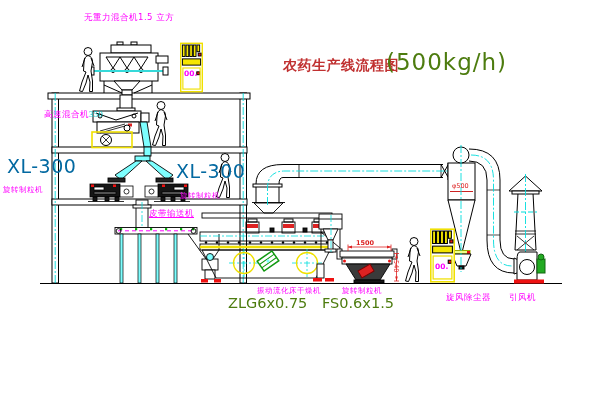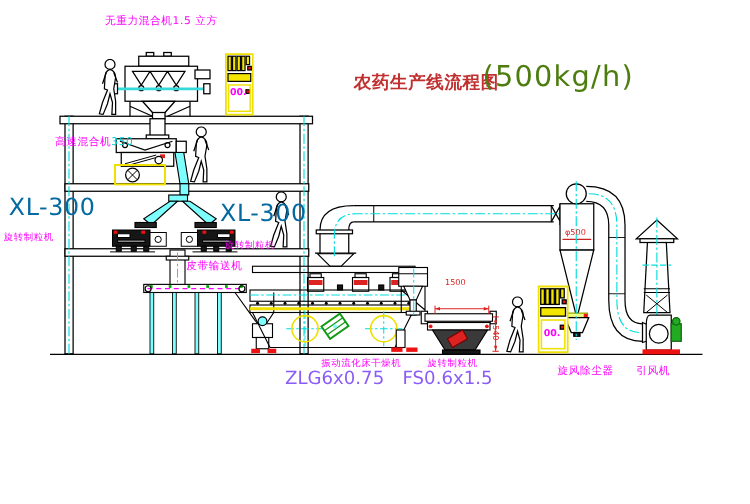--- a/index.html
+++ b/index.html
@@ -3,21 +3,21 @@
 <meta charset="utf-8">
 <style>
   html,body{margin:0;padding:0;}
   #stage{position:relative;width:600px;height:403px;background:#ffffff;overflow:hidden;
          font-family:"DejaVu Sans",sans-serif;}
   #cad{position:absolute;left:0;top:0;}
   .lbl{position:absolute;white-space:nowrap;line-height:1;color:#ff00ff;}
   .lbl-sm{font-size:7.5px;letter-spacing:0.5px;}
   .lbl-md{font-size:8.5px;letter-spacing:0.5px;}
   .lbl-model{font-size:19px;letter-spacing:0.5px;color:#0369a1;}
-  .lbl-model2{font-size:14.5px;color:#8b5cf6;}
+  .lbl-model2{font-size:14.5px;color:#4d7c0f;}
   .title-cn{position:absolute;left:283px;top:57px;font-size:14px;color:#c03030;
             letter-spacing:0.5px;font-weight:bold;}
   .title-cap{position:absolute;left:386px;top:49px;font-size:23px;color:#4d7c0f;
              letter-spacing:1px;}
   .cab-disp{position:absolute;font-size:7.5px;font-weight:bold;color:#ff00ff;}
   .dim{font-size:6.5px;color:#dd2222;}
   .rot90{transform:rotate(90deg);transform-origin:left top;}
 </style>
 </head>
 <body>
@@ -301,41 +301,41 @@
   <use href="#person" x="151" y="101" width="20" height="46"></use>
   <use href="#person" x="215" y="153" width="20" height="46"></use>
   <use href="#person" x="404" y="237" width="20" height="46"></use>
 </svg>
 
 <div class="title-cn">农药生产线流程图</div>
 <div class="title-cap">(500kg/h)</div>
 
 <div class="lbl lbl-md" style="left:84px;top:13px;text-align:center;">无重力混合机1.5 立方</div>
 
-<div class="lbl lbl-md" style="left:44px;top:110px;">
+<div class="lbl lbl-md" style="left:44px;top:110px;font-family:Liberation Serif, serif;">
   <span>高速混合机</span><span style="color:#00cccc;">350</span>
 </div>
 
 <div class="lbl lbl-model" style="left:7px;top:157px;">XL-300</div>
 <div class="lbl lbl-sm" style="left:3px;top:186px;">旋转制粒机</div>
 
 <div class="lbl lbl-model" style="left:176px;top:162px;">XL-300</div>
 <div class="lbl lbl-sm" style="left:180px;top:192px;">旋转制粒机</div>
 
-<div class="lbl lbl-md" style="left:149px;top:209px;">皮带输送机</div>
+<div class="lbl lbl-md" style="left:149px;top:209px;text-decoration:underline;">皮带输送机</div>
 
 <div class="lbl lbl-sm" style="left:231px;top:287px;margin-left:26px;">振动流化床干燥机</div>
 <div class="lbl lbl-model2" style="left:228px;top:296px;">ZLG6x0.75</div>
 
 <div class="lbl lbl-sm" style="left:342px;top:287px;">旋转制粒机</div>
 <div class="lbl lbl-model2" style="left:322px;top:296px;">FS0.6x1.5</div>
 
 <div class="lbl lbl-md" style="left:446px;top:293px;">旋风除尘器</div>
 <div class="lbl lbl-md" style="left:509px;top:293px;text-align:center;">引风机</div>
 
 <div class="lbl dim" style="left:452px;top:183px;">φ500</div>
-<div class="lbl dim" style="left:356px;top:223px;">1500</div>
+<div class="lbl dim" style="left:356px;top:240px;font-weight:bold;">1500</div>
 <div class="lbl dim rot90" style="left:399px;top:260px;">540</div>
 
 <div class="cab-disp" style="left:184px;top:69px;">00.</div>
 <div class="cab-disp" style="left:435px;top:262px;">00.</div>
 
 </div>
 
 </body></html>

